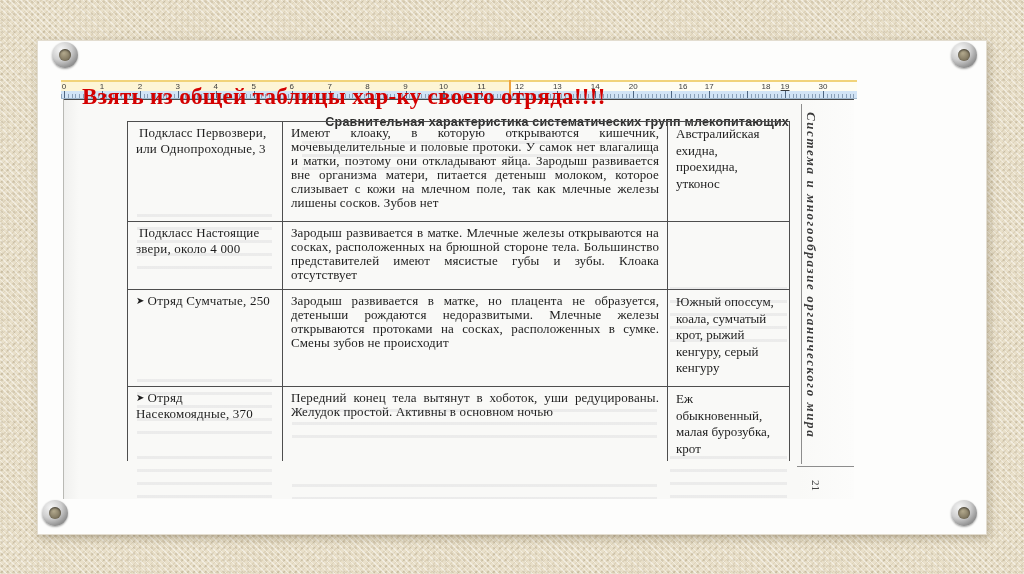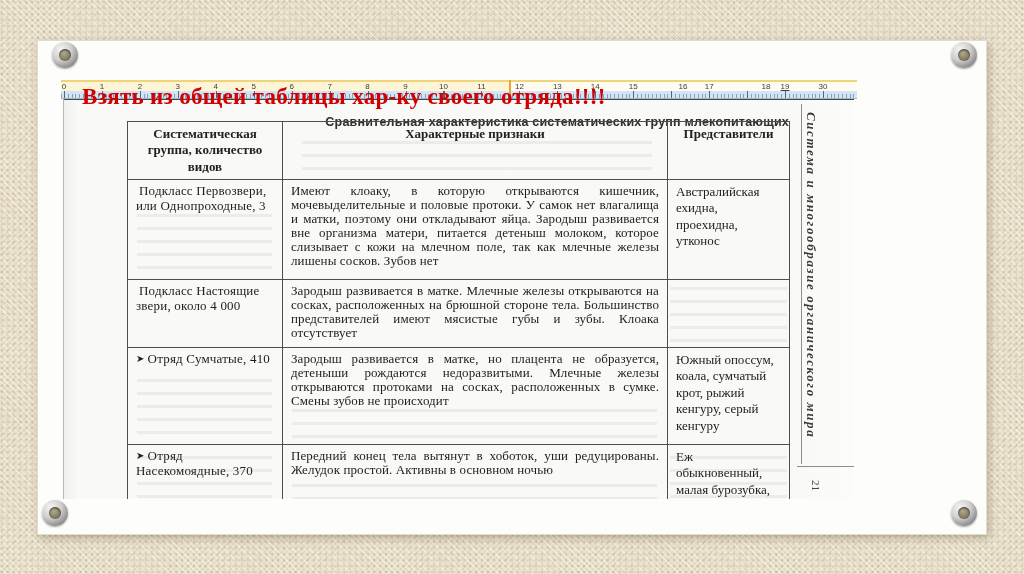--- a/index.html
+++ b/index.html
@@ -136,58 +136,53 @@
         <span class="ruler-num" style="left: 192.75px;">5</span>
         <span class="ruler-num" style="left: 230.7px;">6</span>
         <span class="ruler-num" style="left: 268.65px;">7</span>
         <span class="ruler-num" style="left: 306.6px;">8</span>
         <span class="ruler-num" style="left: 344.55px;">9</span>
         <span class="ruler-num" style="left: 382.5px;">10</span>
         <span class="ruler-num" style="left: 420.45px;">11</span>
         <span class="ruler-num" style="left: 458.4px;">12</span>
         <span class="ruler-num" style="left: 496.35px;">13</span>
         <span class="ruler-num" style="left: 534.3px;">14</span>
-        <span class="ruler-num" style="left: 572.25px;">15</span>
+        <span class="ruler-num" style="left: 572.25px;">20</span>
         <span class="ruler-num" style="left: 622px;">16</span>
         <span class="ruler-num" style="left: 648.15px;">17</span>
         <span class="ruler-num" style="left: 705px;">18</span>
         <span class="ruler-num" style="left: 724.05px; text-decoration: underline;">19</span>
         <span class="ruler-num" style="left: 762px;">30</span>
       </div>
     <div class="ruler-ticks"></div>
     <div class="ruler-divider"></div>
   </div>
 
   <div class="page" style="left:25px;top:56px;">
     <div class="page-caption">Сравнительная характеристика систематических групп млекопитающих</div>
 
     <table class="book">
       <colgroup>
           <col class="c1">
           <col class="c2">
           <col class="c3">
         </colgroup>
       <tbody>
-          <tr>
-        <th class="hdr">Систематическая группа, количество видов</th>
-        <th class="hdr">Характерные признаки</th>
-        <th class="hdr">Представители</th>
-      </tr>
       <tr class="r1">
         <td class="group"><span class="bullet"></span><span>Подкласс Первозвери, или Однопроходные, 3</span></td>
         <td class="feat">Имеют клоаку, в которую открываются кишечник, мочевыделительные и половые протоки. У самок нет влагалища и матки, поэтому они откладывают яйца. Зародыш развивается вне организма матери, питается детеныш молоком, которое слизывает с кожи на млечном поле, так как млечные железы лишены сосков. Зубов нет</td>
         <td class="reps">Австралийская ехидна, проехидна, утконос</td>
       </tr>
       <tr class="r2">
         <td class="group"><span class="bullet"></span><span>Подкласс Настоящие звери, около 4 000</span></td>
         <td class="feat">Зародыш развивается в матке. Млечные железы открываются на сосках, расположенных на брюшной стороне тела. Большинство представителей имеют мясистые губы и зубы. Клоака отсутствует</td>
         <td class="reps"></td>
       </tr>
       <tr class="r3">
-        <td class="group"><span class="bullet">➤</span><span>Отряд Сумчатые, 410</span></td>
+        <td class="group"><span class="bullet">➤</span><span>Отряд Сумчатые, 250</span></td>
         <td class="feat">Зародыш развивается в матке, но плацента не образуется, детеныши рождаются недоразвитыми. Млечные железы открываются протоками на сосках, расположенных в сумке. Смены зубов не происходит</td>
         <td class="reps">Южный опоссум, коала, сумчатый крот, рыжий кенгуру, серый кенгуру</td>
       </tr>
       <tr class="r4">
         <td class="group"><span class="bullet">➤</span><span>Отряд Насекомоядные, 370</span></td>
         <td class="feat">Передний конец тела вытянут в хоботок, уши редуцированы. Желудок простой. Активны в основном ночью</td>
         <td class="reps">Еж обыкновенный, малая бурозубка, крот</td>
       </tr>
     </tbody>
       </table>

